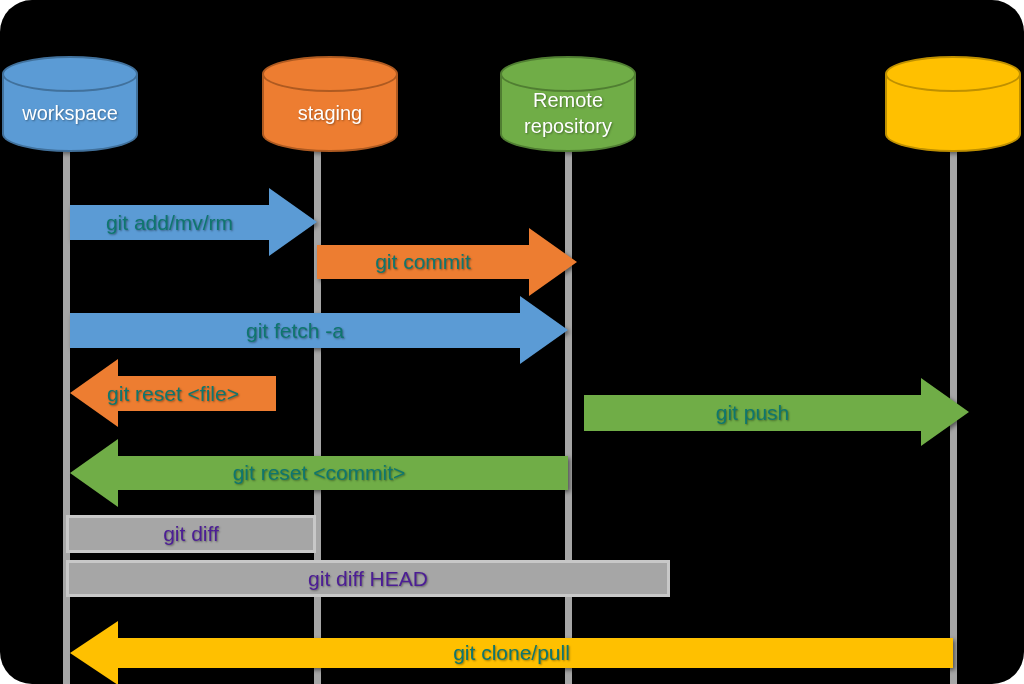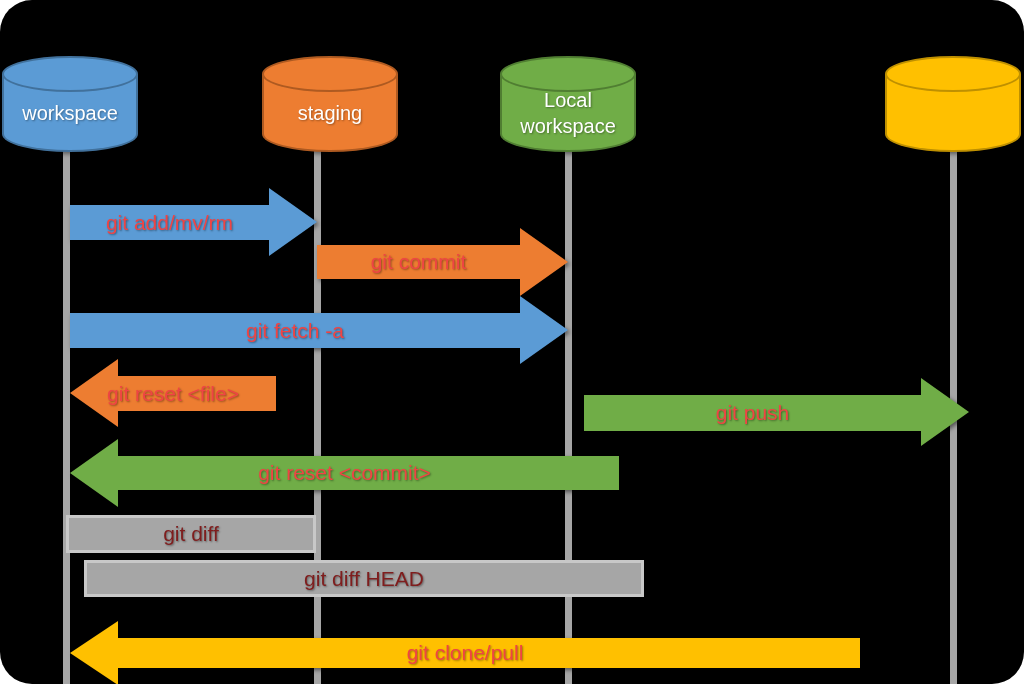--- a/index.html
+++ b/index.html
@@ -32,30 +32,30 @@
                   background:var(--c); }
   .arrow.right .shaft { left:0; right:48px; }
   .arrow.left  .shaft { left:48px; right:0; }
   .arrow .head { position:absolute; top:0; width:0; height:0;
                  border-top:var(--bh,34px) solid transparent;
                  border-bottom:var(--bh,34px) solid transparent; }
   .arrow.right .head { right:0; border-left:48px solid var(--c); }
   .arrow.left  .head { left:0;  border-right:48px solid var(--c); }
   .arrow .alabel { position:absolute; top:0; height:100%;
                    display:flex; align-items:center; justify-content:center;
-                   color:#ef4444; font-size:21px; white-space:nowrap;
+                   color:#0f766e; font-size:21px; white-space:nowrap;
                    text-shadow:1px 1px 2px rgba(0,0,0,0.4); }
   .arrow.right .alabel { left:0; right:48px; }
   .arrow.left  .alabel { left:0; right:0; }
 
   
   .cmdbox { position:absolute; z-index:2; box-sizing:border-box;
             background:var(--c); border:3px solid var(--b);
             display:flex; align-items:center; justify-content:center;
-            color:#7f1d1d; font-size:21px; text-shadow:1px 1px 2px rgba(0,0,0,0.4); }
+            color:#4c1d95; font-size:21px; text-shadow:1px 1px 2px rgba(0,0,0,0.4); }
 </style>
 </head>
 <body>
 
 <div class="canvas" style="background: rgb(0, 0, 0);">
 
   <div class="lifeline" style="left: 63px; background: rgb(166, 166, 166);"></div>
   <div class="lifeline" style="left: 314px; background: rgb(166, 166, 166);"></div>
   <div class="lifeline" style="left: 565px; background: rgb(166, 166, 166);"></div>
   <div class="lifeline" style="left: 950px; background: rgb(166, 166, 166);"></div>
@@ -68,35 +68,35 @@
 
   <div class="cyl" style="left: 262px; --c: #ED7D31; --b: #AE5A21;">
     <div class="cyl-body"></div>
     <div class="cyl-top"></div>
     <div class="cyl-label">staging</div>
   </div>
 
   <div class="cyl" style="left: 500px; --c: #70AD47; --b: #507E32;">
     <div class="cyl-body"></div>
     <div class="cyl-top"></div>
-    <div class="cyl-label">Local workspace</div>
+    <div class="cyl-label">Remote repository</div>
   </div>
 
   <div class="cyl" style="left: 885px; --c: #FFC000; --b: #BF9000;">
     <div class="cyl-body"></div>
     <div class="cyl-top"></div>
   </div>
 
   <div class="arrow right" style="left: 70px; top: 188px; width: 247px; height: 69px; --c: #5B9BD5;">
     <div class="shaft"></div>
     <div class="head"></div>
     <div class="alabel">git add/mv/rm</div>
   </div>
 
-  <div class="arrow right" style="left: 317px; top: 228px; width: 251px; height: 68px; --c: #ED7D31;">
+  <div class="arrow right" style="left: 317px; top: 228px; width: 251px; height: 68px; padding-left: 9px; --c: #ED7D31;">
     <div class="shaft"></div>
     <div class="head"></div>
     <div class="alabel">git commit</div>
   </div>
 
   <div class="arrow right" style="left: 70px; top: 296px; width: 498px; height: 69px; --c: #5B9BD5;">
     <div class="shaft"></div>
     <div class="head"></div>
     <div class="alabel">git fetch -a</div>
   </div>
@@ -106,34 +106,34 @@
     <div class="head"></div>
     <div class="alabel">git reset &lt;file&gt;</div>
   </div>
 
   <div class="arrow right" style="left: 584px; top: 378px; width: 385px; height: 70px; --c: #70AD47;">
     <div class="shaft"></div>
     <div class="head"></div>
     <div class="alabel">git push</div>
   </div>
 
-  <div class="arrow left" style="left: 70px; top: 439px; width: 549px; height: 68px; --c: #70AD47;">
+  <div class="arrow left" style="left: 70px; top: 439px; width: 498px; height: 68px; --c: #70AD47;">
     <div class="shaft"></div>
     <div class="head"></div>
     <div class="alabel">git reset &lt;commit&gt;</div>
   </div>
 
 
-  <div class="arrow left" style="left: 70px; top: 621px; width: 790px; height: 64px; --bh: 32px; --sp: 17px; --c: #FFC000;">
+  <div class="arrow left" style="left: 70px; top: 621px; width: 883px; height: 64px; --bh: 32px; --sp: 17px; --c: #FFC000;">
     <div class="shaft"></div>
     <div class="head"></div>
     <div class="alabel">git clone/pull</div>
   </div>
 
   <div class="cmdbox" style="left: 66px; top: 515px; width: 250px; height: 38px; --c: #A6A6A6; --b: #C8C8C8;">
     <span>git diff</span>
   </div>
 
-  <div class="cmdbox" style="left: 84px; top: 560px; width: 560px; height: 37px; --c: #A6A6A6; --b: #C8C8C8;">
+  <div class="cmdbox" style="left: 66px; top: 560px; width: 604px; height: 37px; --c: #A6A6A6; --b: #C8C8C8;">
     <span>git diff HEAD</span>
   </div>
 
 </div>
 
 </body></html>

